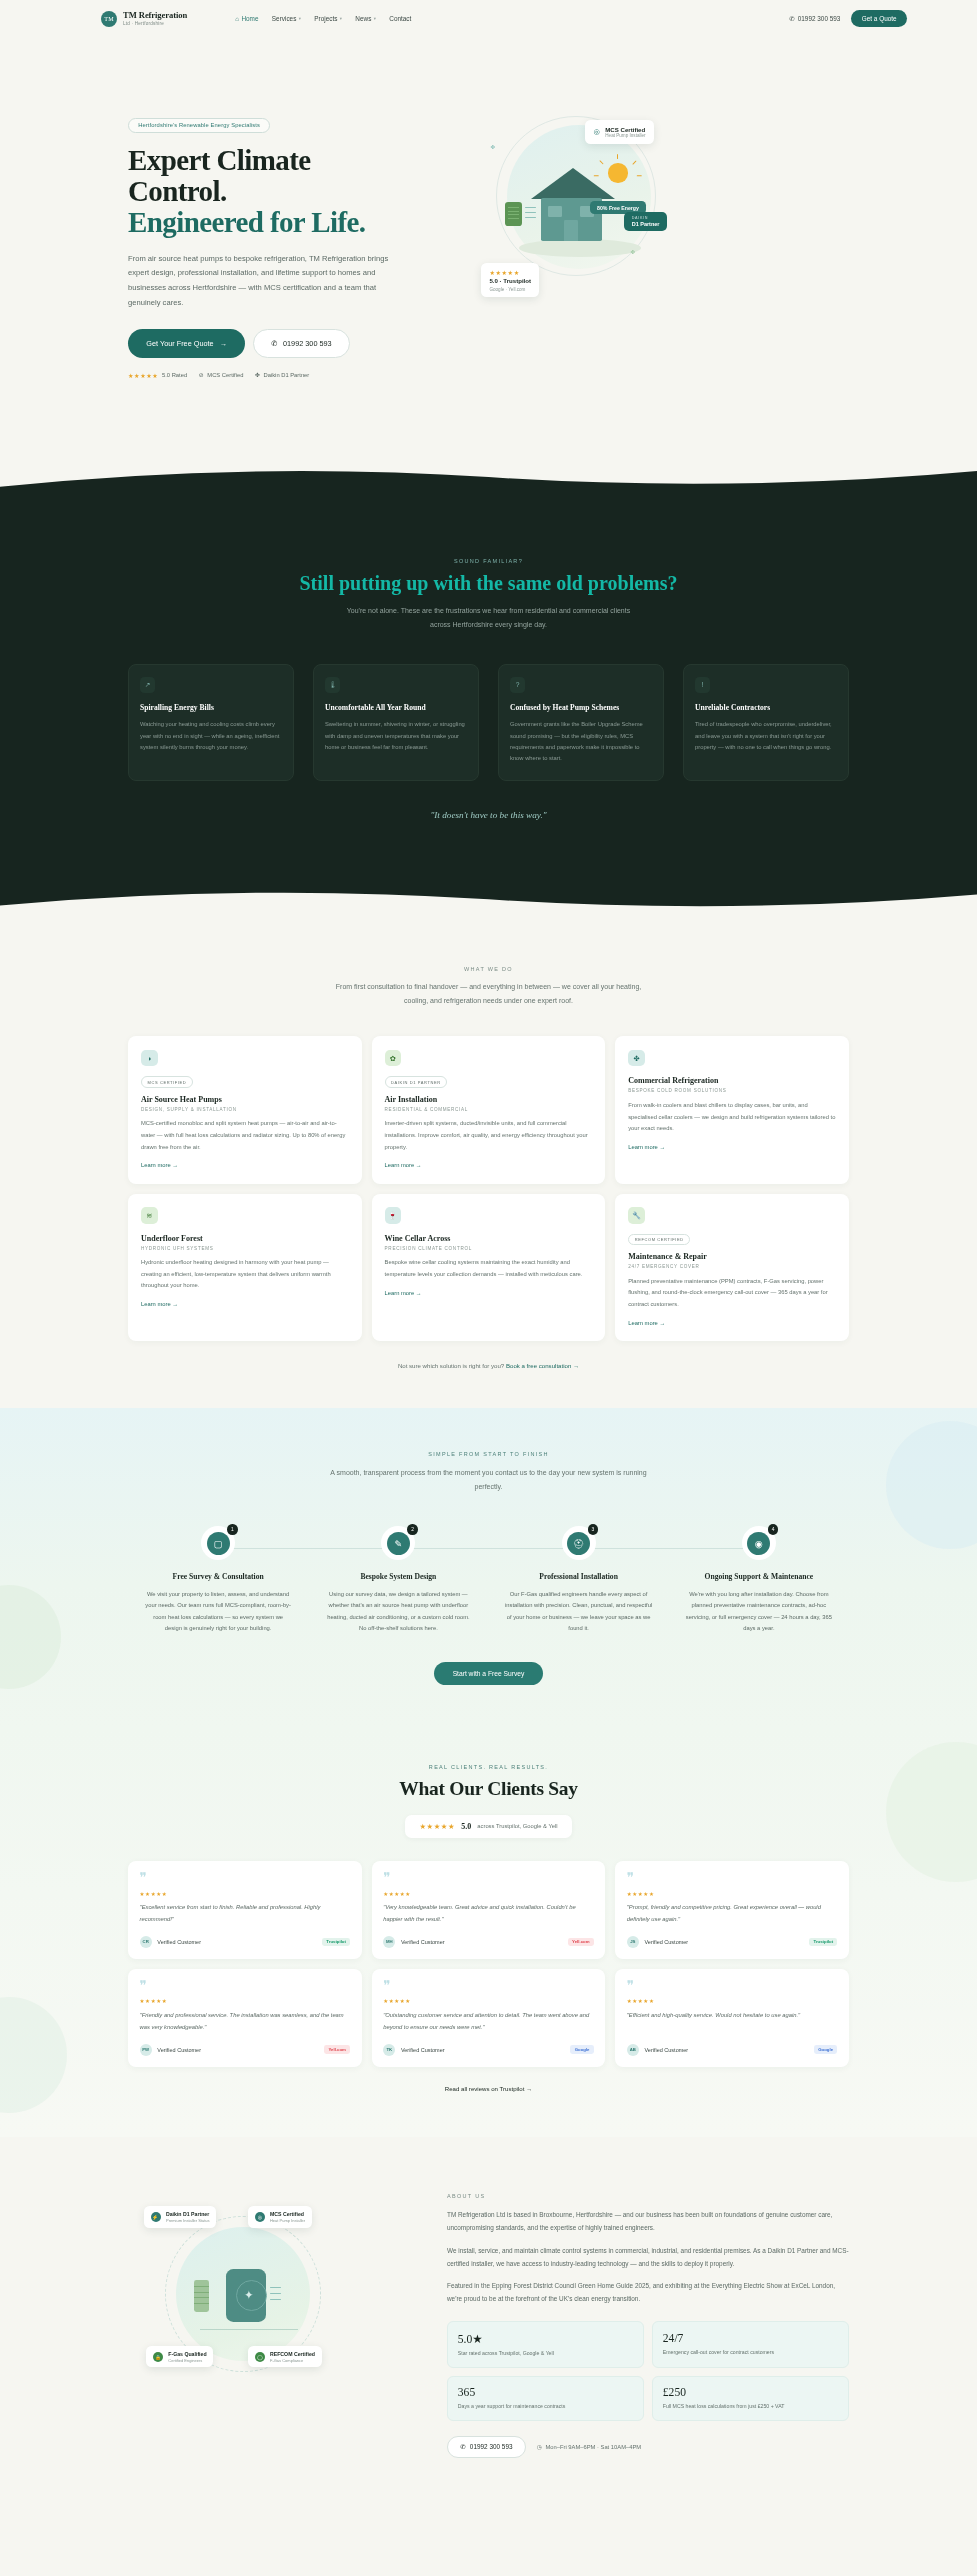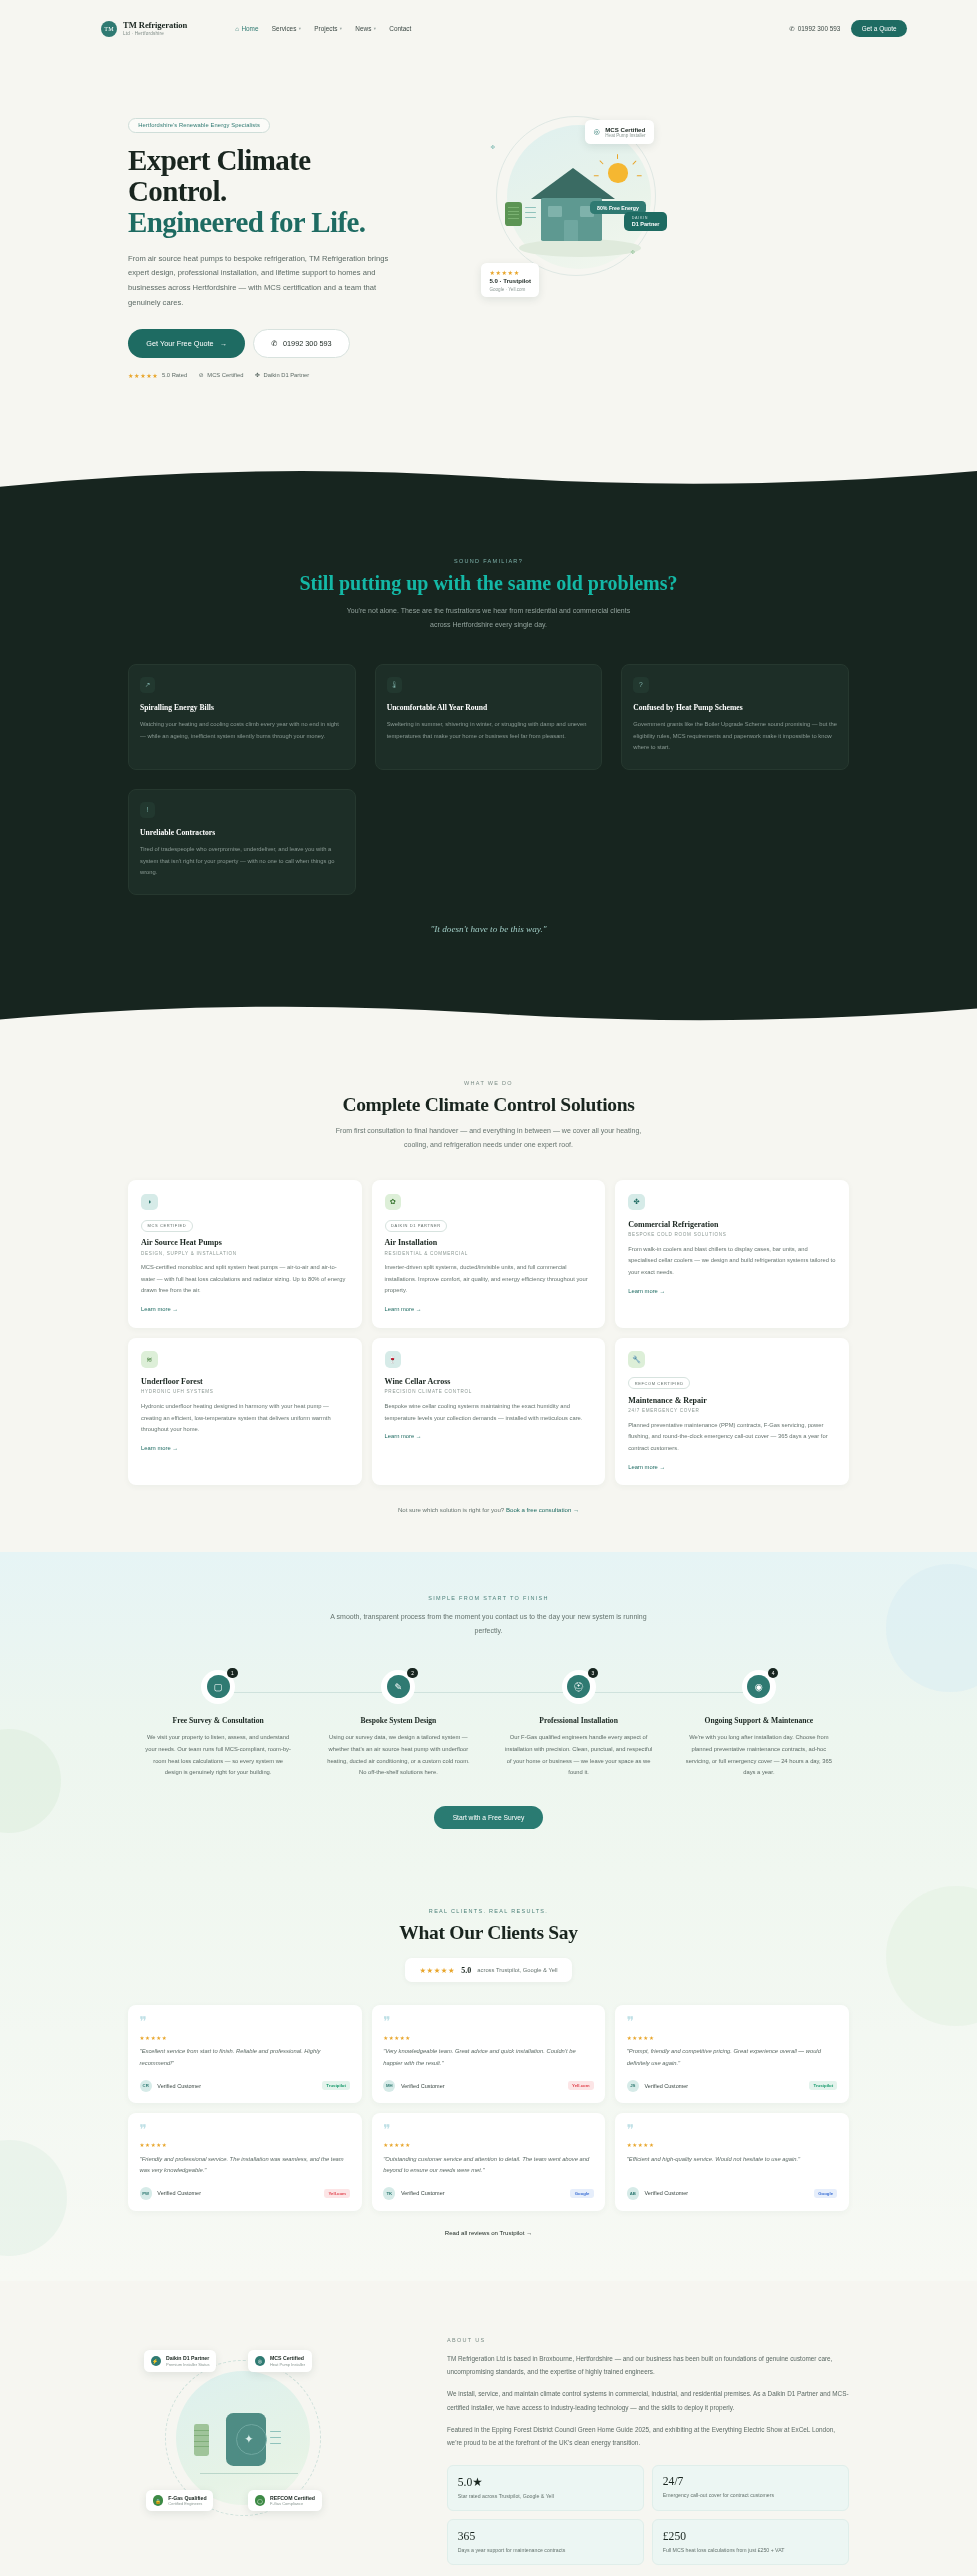--- a/index.html
+++ b/index.html
@@ -6,21 +6,21 @@
   html,body { width:977px; }
   body {
     font-family:"Liberation Sans", sans-serif;
     background:#F6F6F1;
     color:#19251F;
     -webkit-font-smoothing:antialiased;
   }
   .wrap { width:721px; margin:0 auto; }
 
   
-  .header { height:37px; display:flex; align-items:flex-end; background:#F6F6F1;margin-left:31px; }
+  .header { height:37px; display:flex; align-items:center; background:#F6F6F1;margin-left:31px; }
   .header .wrap { display:flex; align-items:center; width:806px; }
   .brand { display:flex; align-items:center; gap:6.1px; }
   .brand-mark {
     width:16px;height:16px;border-radius:50%;background:#2F7A72;color:#fff;
     display:flex;align-items:center;justify-content:center;
     font-family:"Liberation Serif",serif;font-size:6.1px;letter-spacing:0.3px;
   }
   .brand-txt .bn { font-family:"Liberation Serif",serif;font-size:8.6px;font-weight:700;line-height:1.1;letter-spacing:-0.1px;}
   .brand-txt .bs { font-size:4.6px;color:#7d8a85;letter-spacing:0.2px;margin-top:0.6px;}
   .nav { display:flex; align-items:center; gap:13.4px; margin-left:48px; }
@@ -87,21 +87,21 @@
   .chip-daikin{position:absolute;left:154px;top:103px;background:#1E6B62;color:#fff;padding:4.3px 7.3px;border-radius:4.9px;}
   .chip-daikin .t1{font-size:3.7px;letter-spacing:0.7px;opacity:.75;}
   .chip-daikin .t2{font-size:5.5px;font-weight:700;margin-top:0.6px;}
   .flake{position:absolute;color:#8FC2BB;font-size:5.5px;}
 
   
   .problems { background:#17251F; padding:59px 0 72px; position:relative; }
   .eyebrow { text-align:center;font-size:5.5px;letter-spacing:1.3px;color:#7FB2AB; }
   .problems h2 { text-align:center;font-family:"Liberation Serif",serif;font-size:20px;color:#14b8a6;margin-top:8.6px;}
   .problems .sub { text-align:center;font-size:7px;line-height:2;color:#93a39d;margin-top:8.6px;width:305px;margin-left:auto;margin-right:auto;}
-  .pgrid { display:grid;grid-template-columns:repeat(3,1fr);gap:19px;margin-top:32px; }
+  .pgrid { display:grid;grid-template-columns:repeat(4,1fr);gap:19px;margin-top:32px; }
   .pcard { background:#1D2E27;border:0.6px solid #26382F;border-radius:8px;padding:12.2px 11px 16px; }
   .picon { width:15.3px;height:15.3px;border-radius:4.3px;background:#22382F;color:#7FB2AB;
       display:flex;align-items:center;justify-content:center;font-size:6.7px;}
   .pcard h3 { font-family:"Liberation Serif",serif;font-size:7.6px;color:#fff;margin-top:10.4px;line-height:1.35;}
   .pcard p { font-size:5.8px;line-height:1.95;color:#8a9a94;margin-top:6.1px;}
   .pquote { text-align:center;font-family:"Liberation Serif",serif;font-style:italic;
       font-size:9.2px;color:#9FCBC4;margin-top:29px; }
 
   
   .curve-top, .curve-bot { display:block;width:100%; }
@@ -357,21 +357,20 @@
     <div class="pquote">"It doesn't have to be this way."</div>
   </div>
 </section>
 <svg class="curve-bot" viewBox="0 0 1600 46" preserveAspectRatio="none" style="height:28px;background:#17251F;margin-top:-0.6px;">
   <path d="M0,46 L0,22 Q400,-14 800,12 Q1200,38 1600,4 L1600,46 Z" fill="#F6F6F1"></path>
 </svg>
 
 <section class="services">
   <div class="wrap">
     <div class="sec-eyebrow">WHAT WE DO</div>
-    <h2 class="sec-title">Complete Climate Control Solutions</h2>
     <p class="sec-sub">From first consultation to final handover — and everything in between — we cover all your heating, cooling, and refrigeration needs under one expert roof.</p>
     <div class="sgrid">
 
       <div class="scard">
         <div class="sicon teal">◑</div>
         <div class="sbadge">MCS CERTIFIED</div>
         <h3>Air Source Heat Pumps</h3>
         <div class="skicker">DESIGN, SUPPLY &amp; INSTALLATION</div>
         <p>MCS-certified monobloc and split system heat pumps — air-to-air and air-to-water — with full heat loss calculations and radiator sizing. Up to 80% of energy drawn free from the air.</p>
         <a class="learn" href="#"><span>Learn more</span> →</a>

